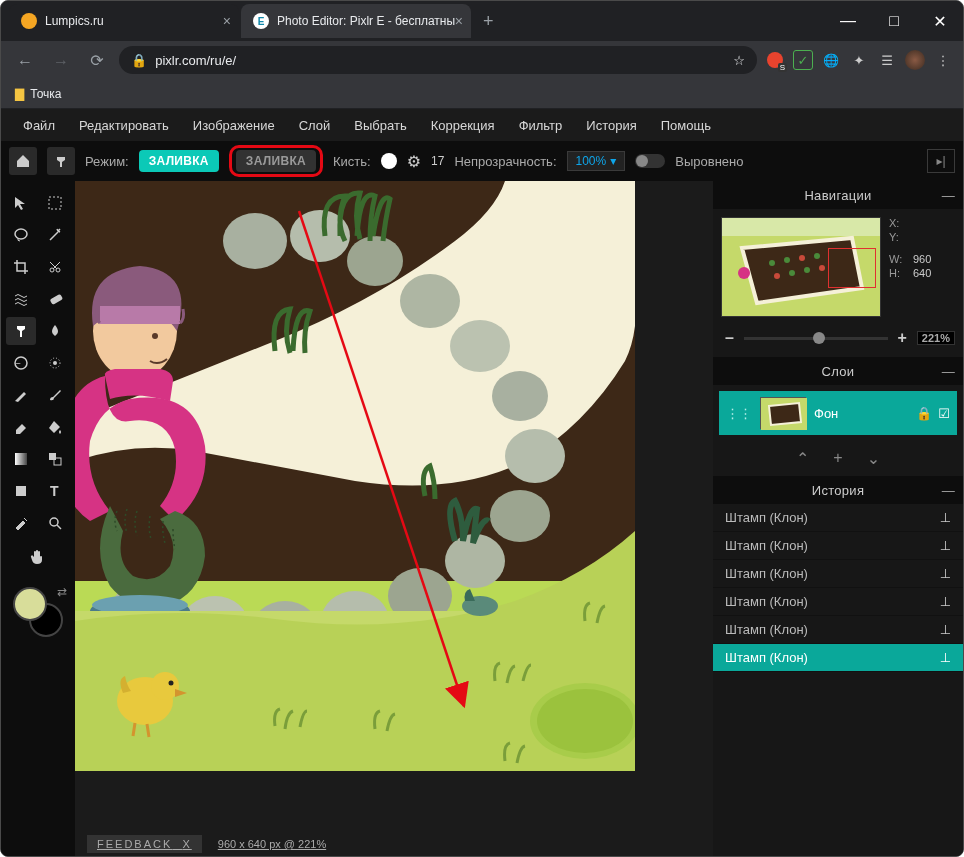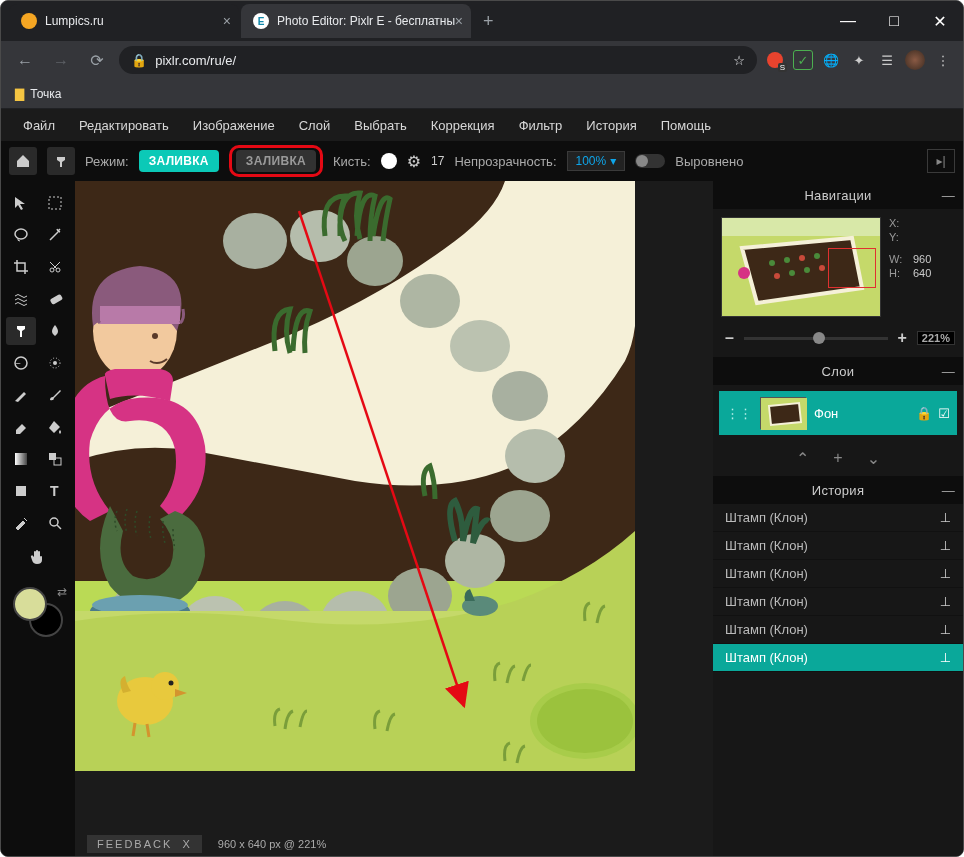--- a/index.html
+++ b/index.html
@@ -40,21 +40,21 @@
 .toolcol { width:74px; background:#0d0d0d; display:flex; flex-direction:column; align-items:center; padding:8px 0; gap:2px; }
 .toolgrid { display:grid; grid-template-columns:30px 30px; gap:4px;}
 .tl { width:30px; height:28px; display:flex; align-items:center; justify-content:center; color:#ccc; border-radius:3px; }
 .tl.sel { background:#2a2a2a; }
 .swatches { margin-top:14px; position:relative; width:50px; height:50px;}
 .sw1 { position:absolute; left:0; top:0; width:34px; height:34px; border-radius:50%; background:#d8dd9a; border:2px solid #444; z-index:2;}
 .sw2 { position:absolute; right:0; bottom:0; width:34px; height:34px; border-radius:50%; background:#000; border:2px solid #444; }
 .swreset { position:absolute; right:-4px; top:-2px; color:#888; font-size:12px;}
 .canvaswrap { flex:1; background:#1b1b1b; position:relative; overflow:hidden; display:flex; align-items:flex-start; justify-content:flex-start;}
 .canvas { width:560px; height:590px; margin:0 0 0 0; position:relative; overflow:hidden;}
-.statusbar { position:absolute; bottom:0; left:74px; right:0; height:24px; display:flex; align-items:center; gap:16px; color:#aaa; font-size:11px; padding:0 12px;}
+.statusbar { position:absolute; bottom:0; left:74px; right:0; height:24px; display:flex; align-items:center; gap:16px; color:#aaa; font-size:11px; padding:0 12px;text-decoration:underline;}
 .feedback { background:#333; padding:3px 10px; letter-spacing:2px; font-size:11px;}
 .rightcol { width:250px; background:#171717; display:flex; flex-direction:column; }
 .panelhdr { height:28px; background:#0d0d0d; display:flex; align-items:center; justify-content:center; color:#ccc; font-size:13px; font-weight:400; position:relative; letter-spacing:0.3px;}
 .panelhdr .collapse { position:absolute; right:8px; color:#aaa; }
 .navpanel { padding:8px; display:flex; gap:8px; }
 .navthumb { width:160px; height:100px; border:1px solid #333; position:relative; overflow:hidden;}
 .navvp { position:absolute; right:4px; top:30px; width:48px; height:40px; border:1px solid #e03030; }
 .navinfo { display:flex; flex-direction:column; font-size:11px; color:#ccc; gap:2px;}
 .navinfo div { display:flex; gap:6px; }
 .navinfo .k{ color:#999; width:18px;}

